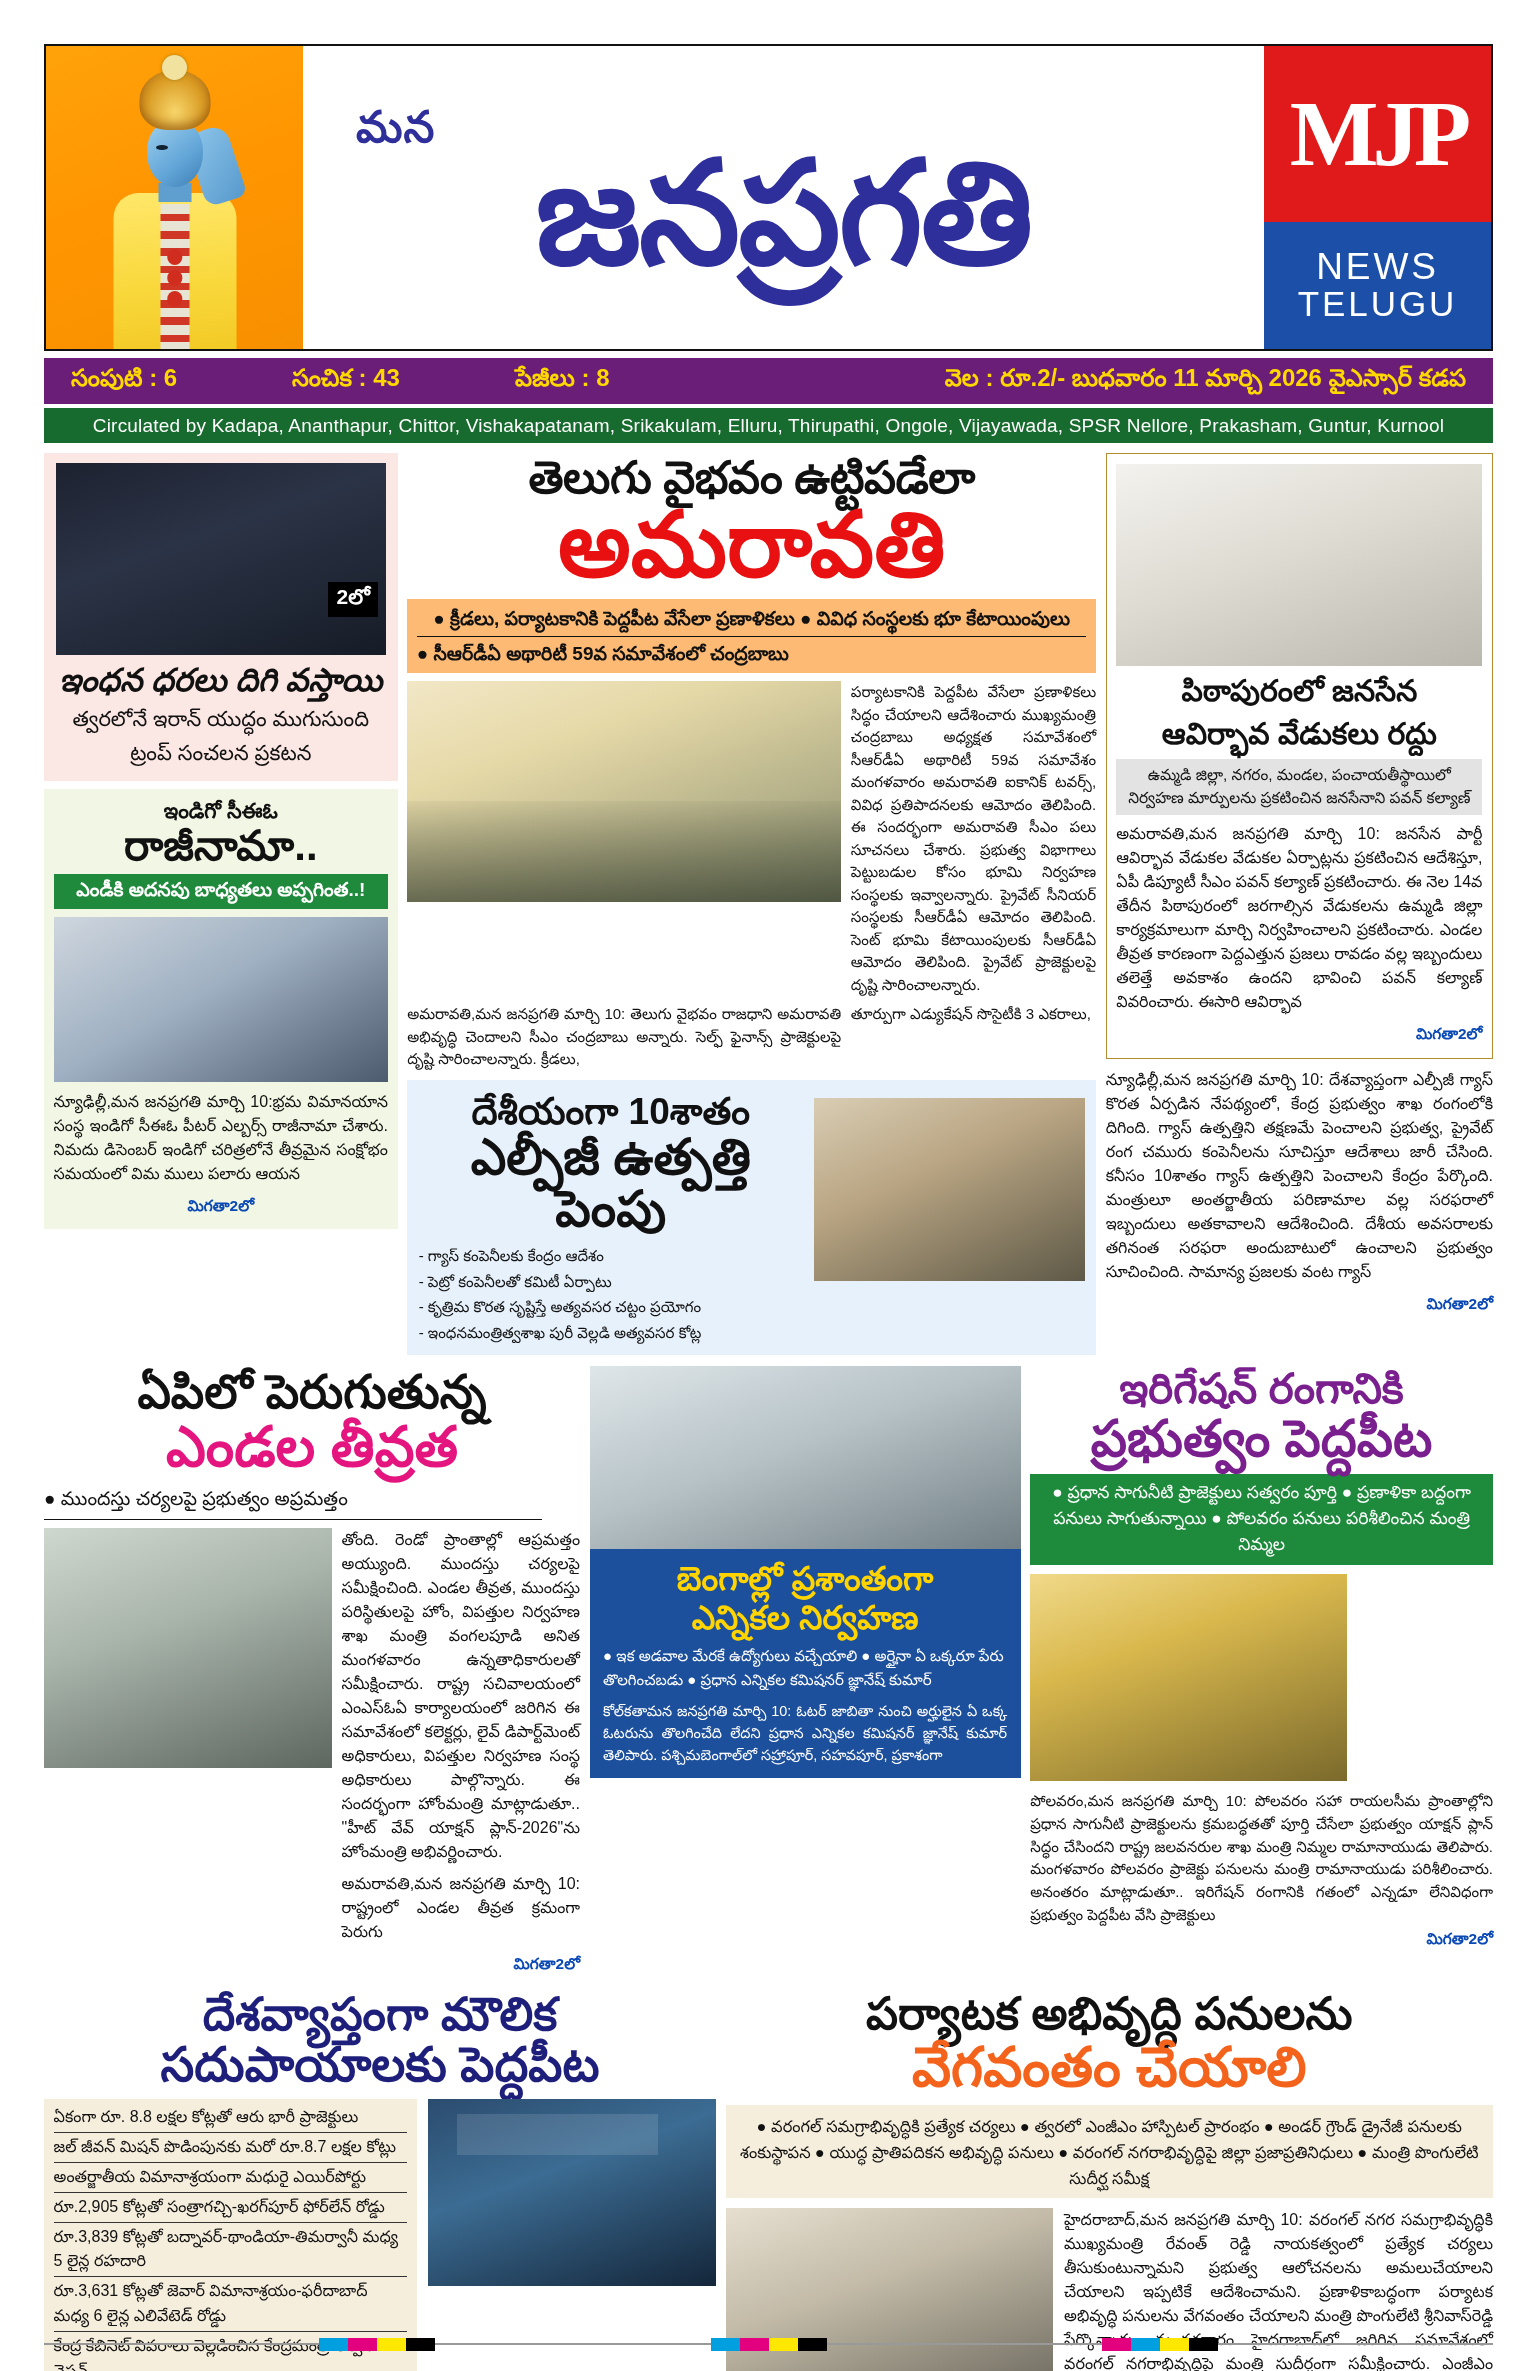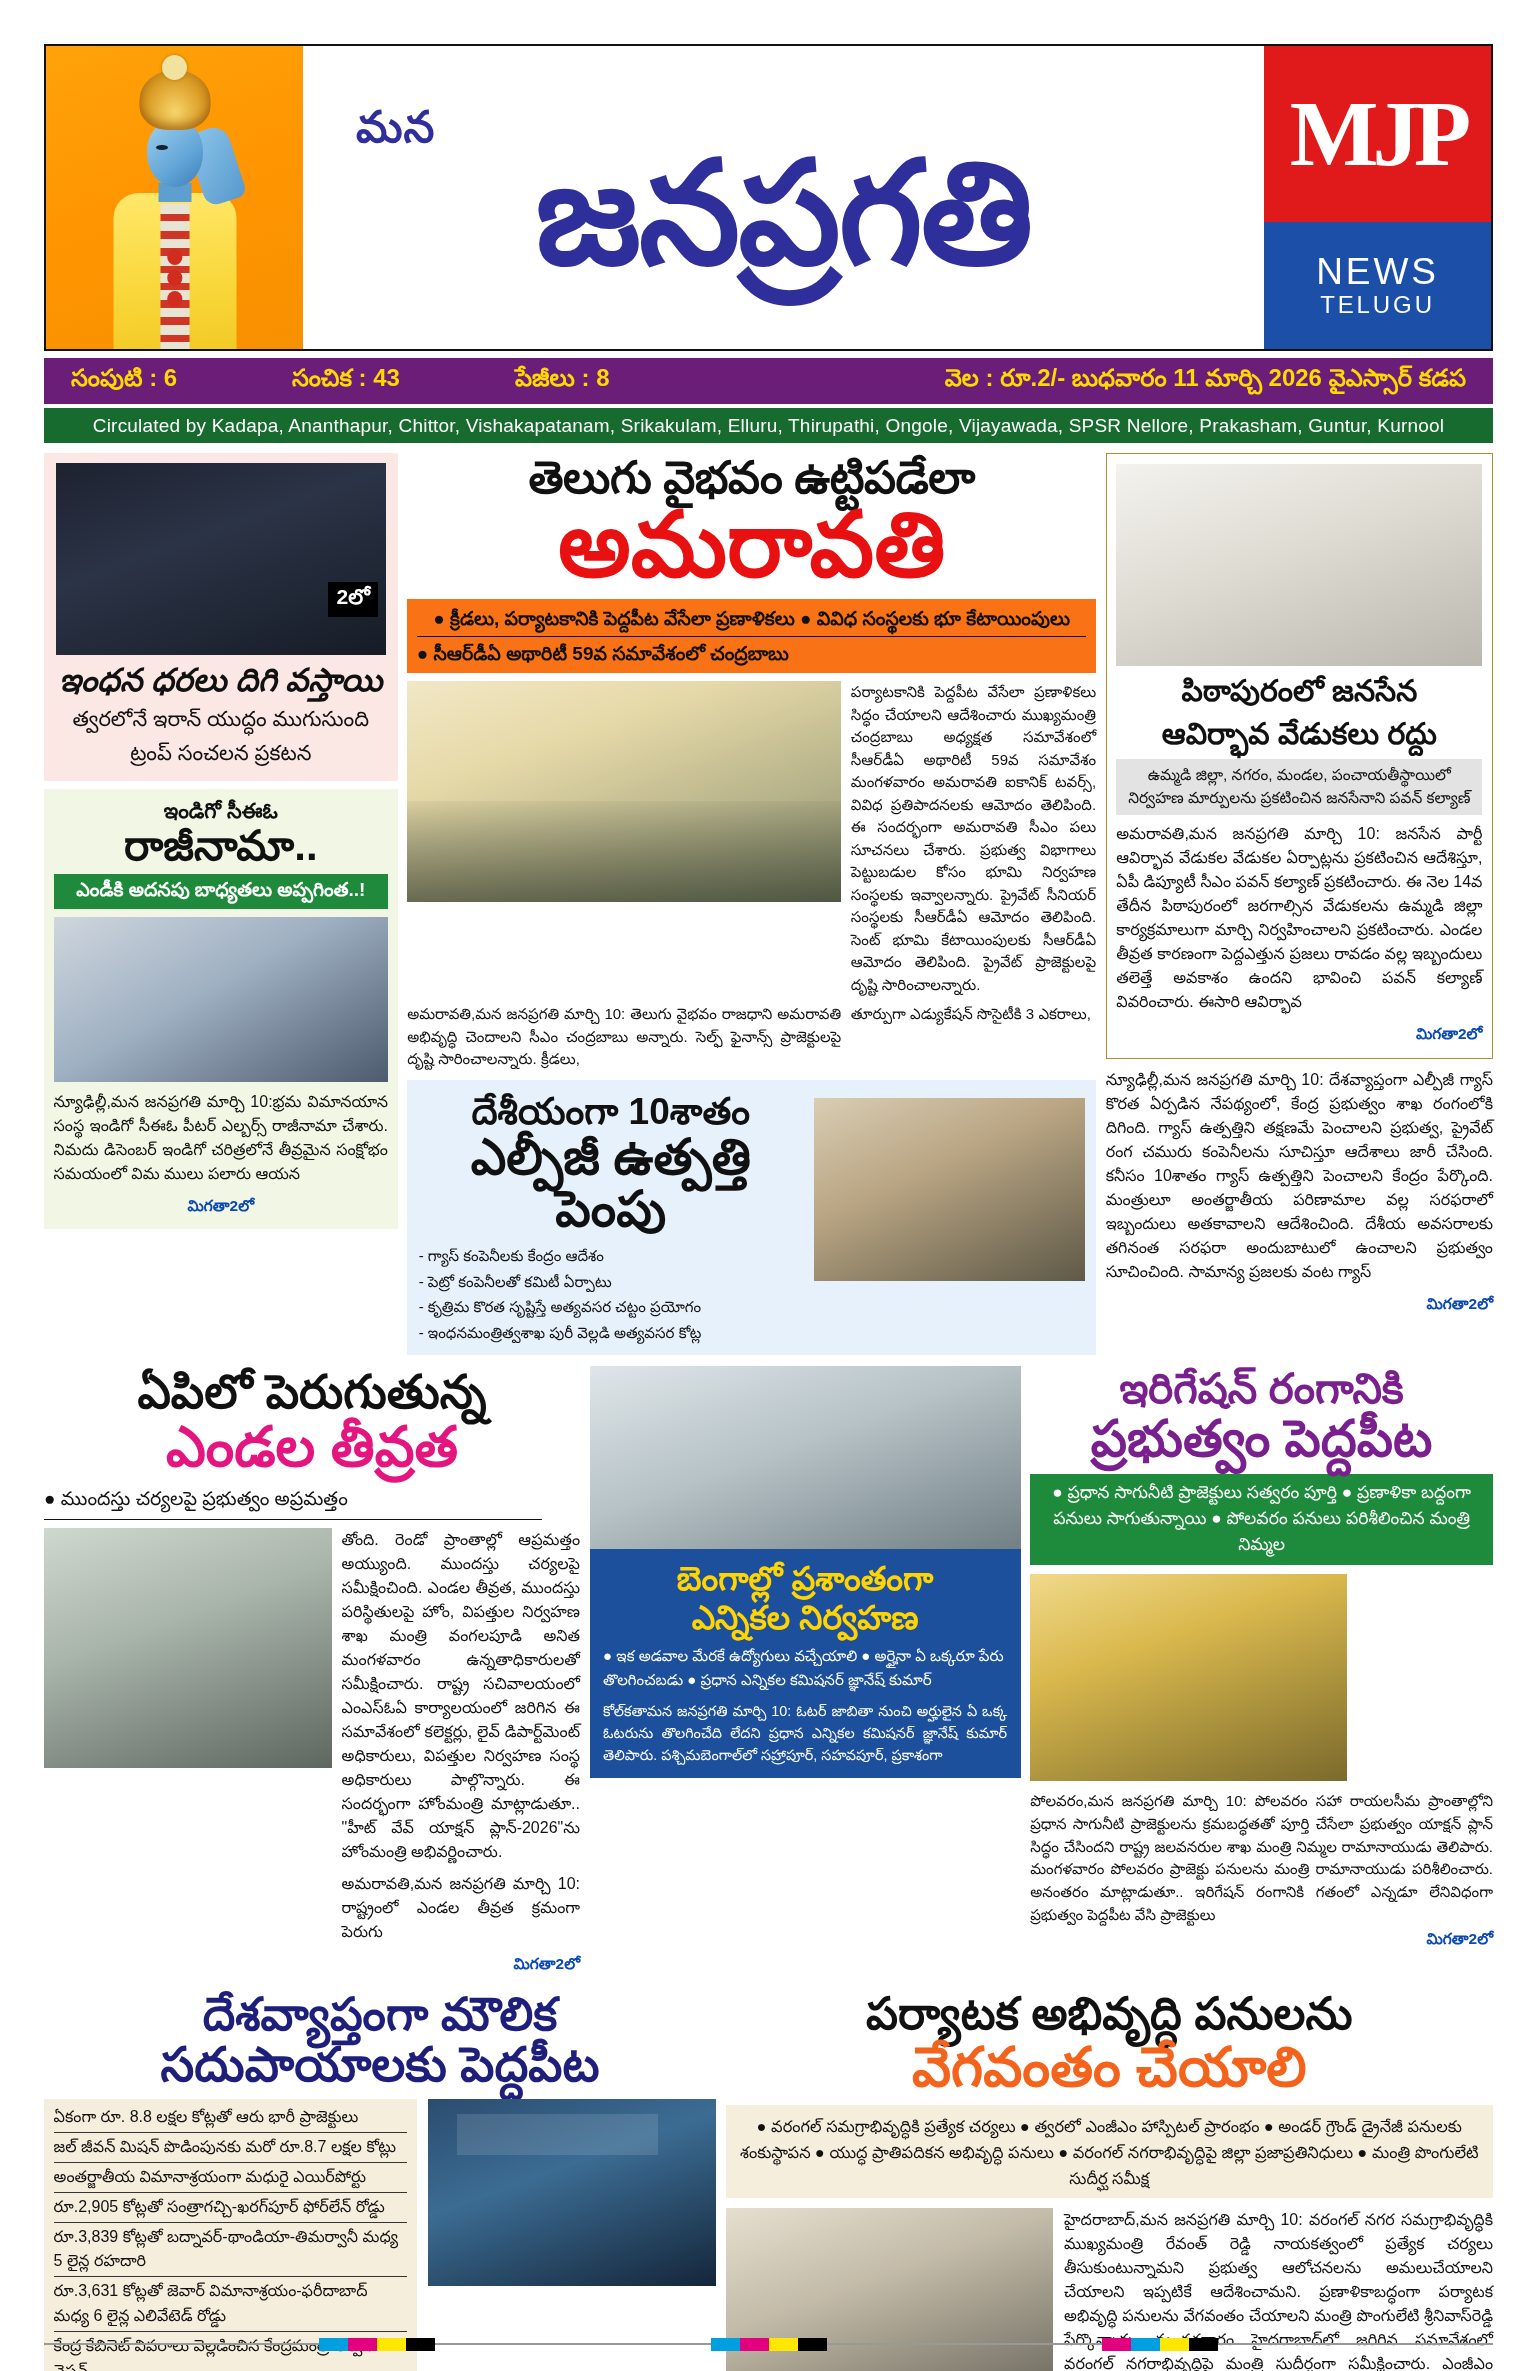--- a/index.html
+++ b/index.html
@@ -53,21 +53,21 @@
   .mh-sub { display: flex; width: 100%; justify-content: space-between; padding: 5.8px 25px 0 48px;
       font-size: 22px; font-weight: 700; color: #2e2f9b; }
 
   .mp-logo { width: 227px; min-width:227px; display:flex; flex-direction:column; }
   .mp-red { flex: 0 0 58%; background: #e01a1a; display:flex; align-items:center; justify-content:center; }
   .mp-letters { font-size: 94px; font-weight: 700; color:#fff; line-height:.8; letter-spacing:-5.8px;
       font-family:"Liberation Serif", serif; }
   .mp-blue { flex: 1; background: #1b4fa8; display:flex; flex-direction:column; align-items:center; justify-content:center; color:#fff;
       font-weight:400; letter-spacing:2.9px; }
   .mp-news { font-size: 37px; line-height:1.05;}
-  .mp-telugu { font-size: 24px; line-height:1.05;}
+  .mp-telugu { font-size: 35px; line-height:1.05;}
 
   
   .infobar {
     margin-top: 6.7px; background: #6b1e77; color: #ffd800;
     height: 46px; display:flex; align-items:center; font-size: 24px; font-weight:700;
     padding: 0 27px; gap: 0;
   }
   .infobar span { white-space: nowrap; }
   .ib-1 { width: 221px; }
   .ib-2 { width: 223px; }
@@ -98,21 +98,21 @@
   .ind-k2 { font-size: 42px; font-weight:700; text-align:center; line-height:1.05; margin-top:1.9px;}
   .ind-green { background:#1f8a3b; color:#fff; font-size:19px; text-align:center; padding:4.8px 3.8px; margin-top:5.8px; font-weight:600;}
   .ph-indigo { height: 165px; margin-top:7.7px; background: linear-gradient(150deg,#cfd6de 0%,#9fb0c2 45%,#4c5b6d 100%); }
   .body-txt { font-size: 16px; line-height:1.5; text-align: justify; margin-top:7.7px; color:#111;}
   .more { color:#0b49b5; font-weight:700; font-size:15.4px; }
 
   
   .col-center { width: 715px; }
   .ctr-k1 { font-size: 45px; font-weight:700; text-align:center; line-height:1.1; letter-spacing:-0.5px; }
   .ctr-k2 { font-size: 91px; font-weight:700; text-align:center; color:#e81010; line-height:1; margin-top:-3.8px;}
-  .yellowbox { background:#f97316; margin-top: 9.6px; padding: 5.8px 9.6px; }
+  .yellowbox { background:#fdba74; margin-top: 9.6px; padding: 5.8px 9.6px; }
   .yb-line { font-size: 19px; font-weight:600; text-align:center; line-height:1.45; }
   .yb-div { border-bottom:1.9px solid #111; margin: 2.9px 0; }
   .meet-row { display:flex; gap:9.6px; margin-top: 8.6px; }
   .ph-meet { width: 434px; height: 221px; background: linear-gradient(160deg,#f2e7c6 0%,#e6d9a8 30%,#8b8f6f 100%); position:relative;}
   .ph-meet:after{content:'';position:absolute;left:0;right:0;bottom:0;height:46%;background:linear-gradient(180deg,rgba(40,50,35,.05),rgba(30,40,28,.55));}
   .meet-txt { flex:1; font-size: 15px; line-height:1.5; text-align: justify;}
   .caption { font-size: 15px; line-height:1.5; text-align:justify; margin-top:6.7px;}
   .lpg-box { background:#e7f1fb; margin-top: 9.6px; padding: 11.5px 11.5px 9.6px 11.5px; display:flex; gap:11.5px;}
   .lpg-left { width: 384px; }
   .lpg-k1 { font-size: 37px; font-weight:700; line-height:1.1; text-align:center;}

